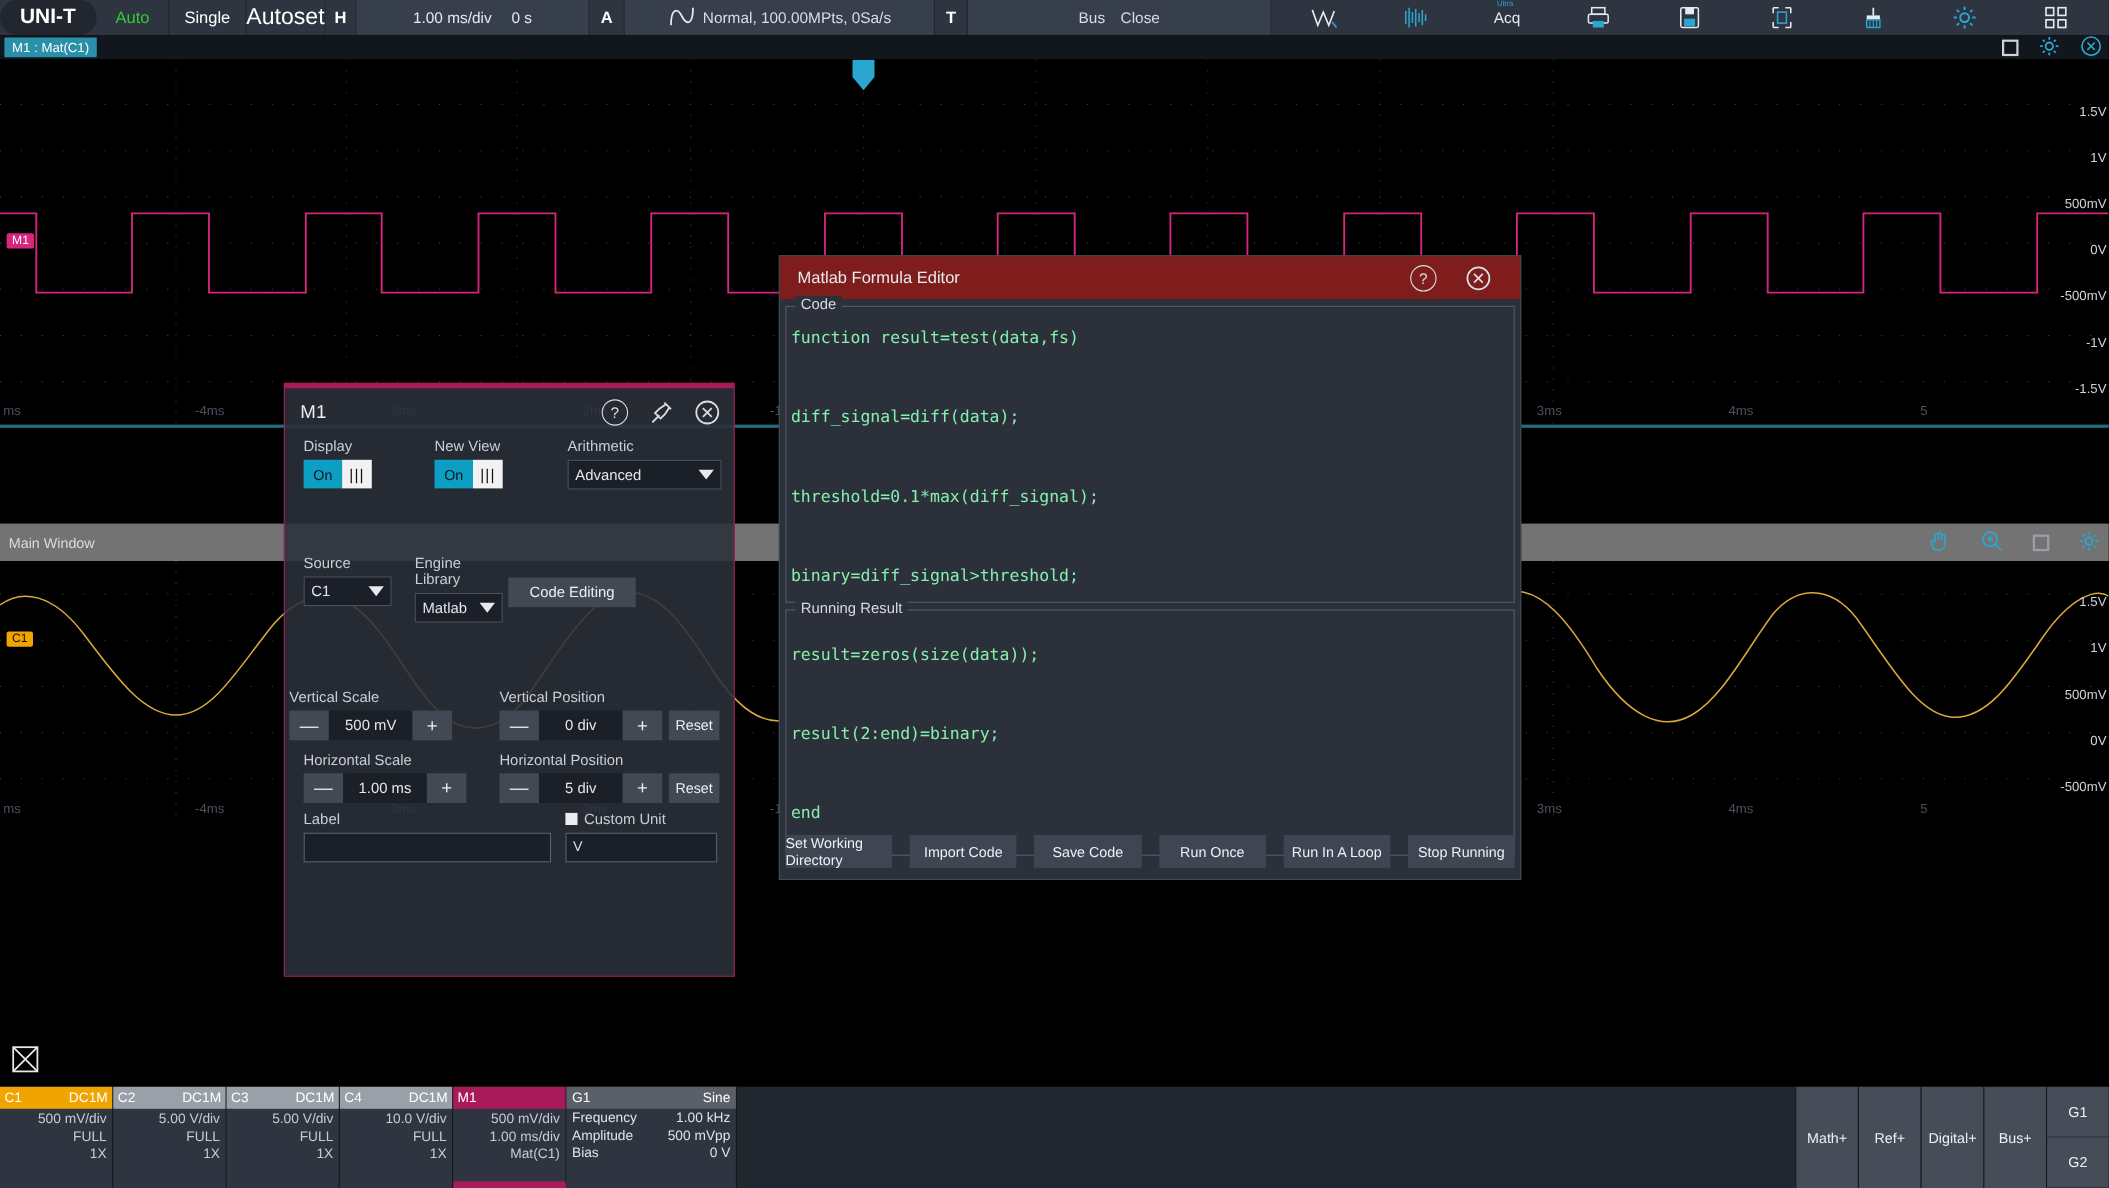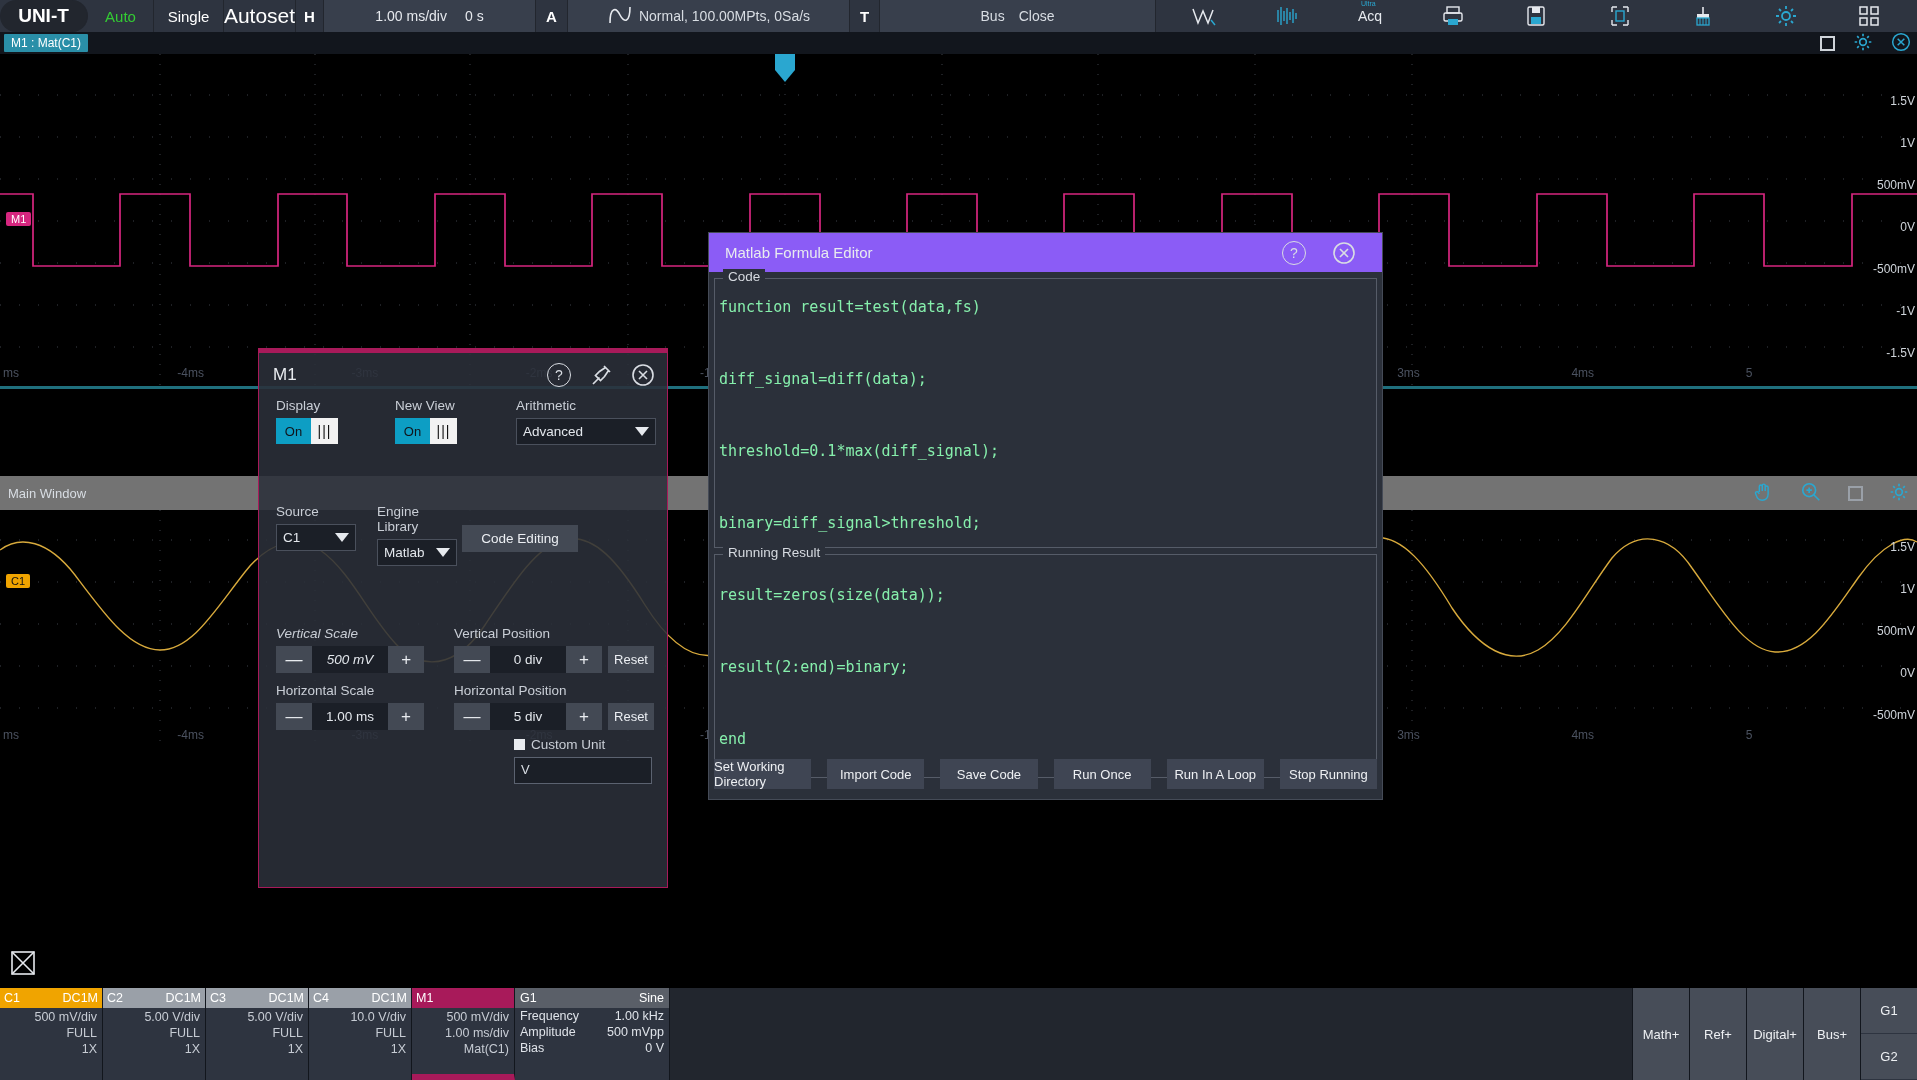--- a/index.html
+++ b/index.html
@@ -110,21 +110,21 @@
           justify-content:center; font-size:13.5px; color:#e3e7ec;}
   .resetBtn{ width:46px; height:27px; background:#434954; display:flex;
              align-items:center; justify-content:center; font-size:13px; color:#eceff3;}
   .textField{ height:27px; background:#1b1f27; border:1px solid #5b6270;}
   .cbRow{ display:flex; align-items:center; gap:6px; font-size:13.5px; color:#c9ced6;}
   .cbox{ width:11px; height:11px; background:#e9ecf0; }
 
   
   #mlDlg{ position:absolute; left:708px; top:232px; width:675px; height:568px;
           background:#2b303a; border:1px solid #454b57; }
-  #mlTitle{ height:39px; background:#8b5cf6; display:flex; align-items:center;
+  #mlTitle{ height:39px; background:#7f1d1d; display:flex; align-items:center;
             padding:0 16px; color:#e8ebef; font-size:15px; position:relative;}
   #mlBody{ position:absolute; left:0; right:0; top:39px; bottom:0; }
   .fieldset{ position:absolute; border:1px solid #565c68; }
   .legend{ position:absolute; top:-10px; left:8px; background:#2b303a; padding:0 5px;
            font-size:13.5px; color:#d6dae0;}
   #codeArea{ position:absolute; left:5px; top:6px; right:5px; height:270px; }
   #codeText{ position:absolute; left:4px; top:10px; right:4px; bottom:4px;
              font-family:"DejaVu Sans Mono", monospace; font-size:15px;
              color:#86efac; line-height:36px; white-space:pre;}
   #resArea{ position:absolute; left:5px; top:282px; right:5px; height:224px; }
@@ -517,21 +517,21 @@
 
   <div class="dlgGroup" style="left:118px; top:151px; width:80px;">
     <span class="fieldLabel">Engine Library</span>
     <div class="sel" style="width:80px;">
       <span>Matlab</span>
       <span class="arrow"></span>
     </div>
   </div>
   <div class="btnGray" style="position:absolute; left:203px; top:172px; width:116px;">Code Editing</div>
 
-  <div class="dlgGroup" style="left:17px; top:273px;font-style:italic;">
+  <div class="dlgGroup" style="left:4px; top:273px;">
     <span class="fieldLabel">Vertical Scale</span>
     <div class="stepper">
       <span class="mn">—</span>
       <span class="val">500 mV</span>
       <span class="pl">+</span>
     </div>
   </div>
 
   <div class="dlgGroup" style="left:195px; top:273px;">
     <span class="fieldLabel">Vertical Position</span>
@@ -559,20 +559,26 @@
     <div style="display:flex; gap:6px;">
       <div class="stepper">
         <span class="mn">—</span>
         <span class="val">5 div</span>
         <span class="pl">+</span>
       </div>
       <div class="resetBtn">Reset</div>
     </div>
   </div>
 
+  <div class="dlgGroup" style="left:17px; top:384px;">
+    <span class="fieldLabel">Label</span>
+    <div class="textField" style="width:225px;">
+      <span style="padding:4px 6px; display:block; font-size:13px;"></span>
+    </div>
+  </div>
   <div class="dlgGroup" style="left:255px; top:384px;">
     <div class="cbRow" style="margin-bottom:5px;">
       <span class="cbox"></span>
       <span>Custom Unit</span>
     </div>
     <div class="textField" style="width:138px;">
       <span style="padding:4px 6px; display:block; font-size:13px;">V</span>
     </div>
   </div>
 </div>

